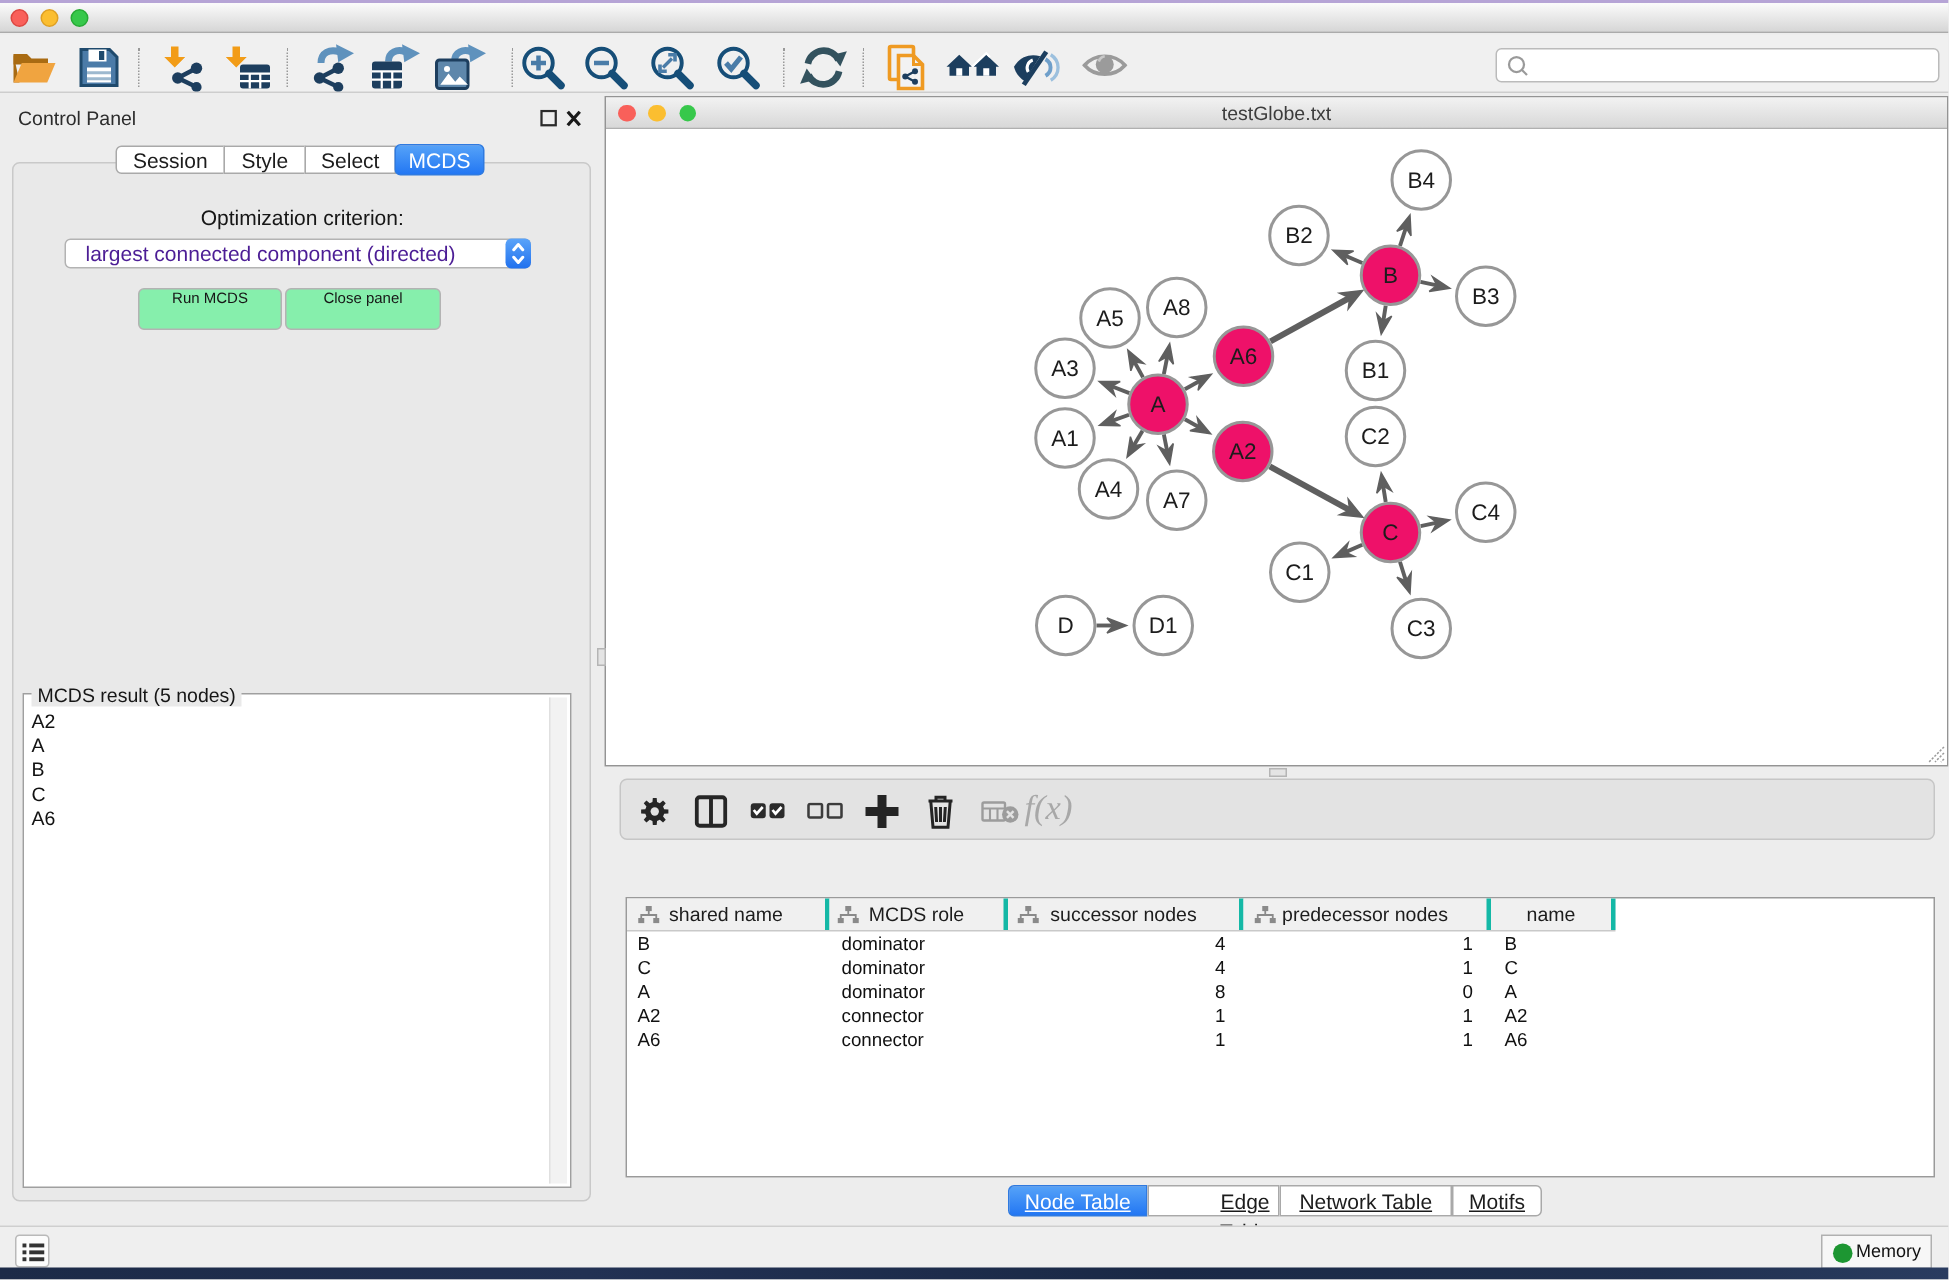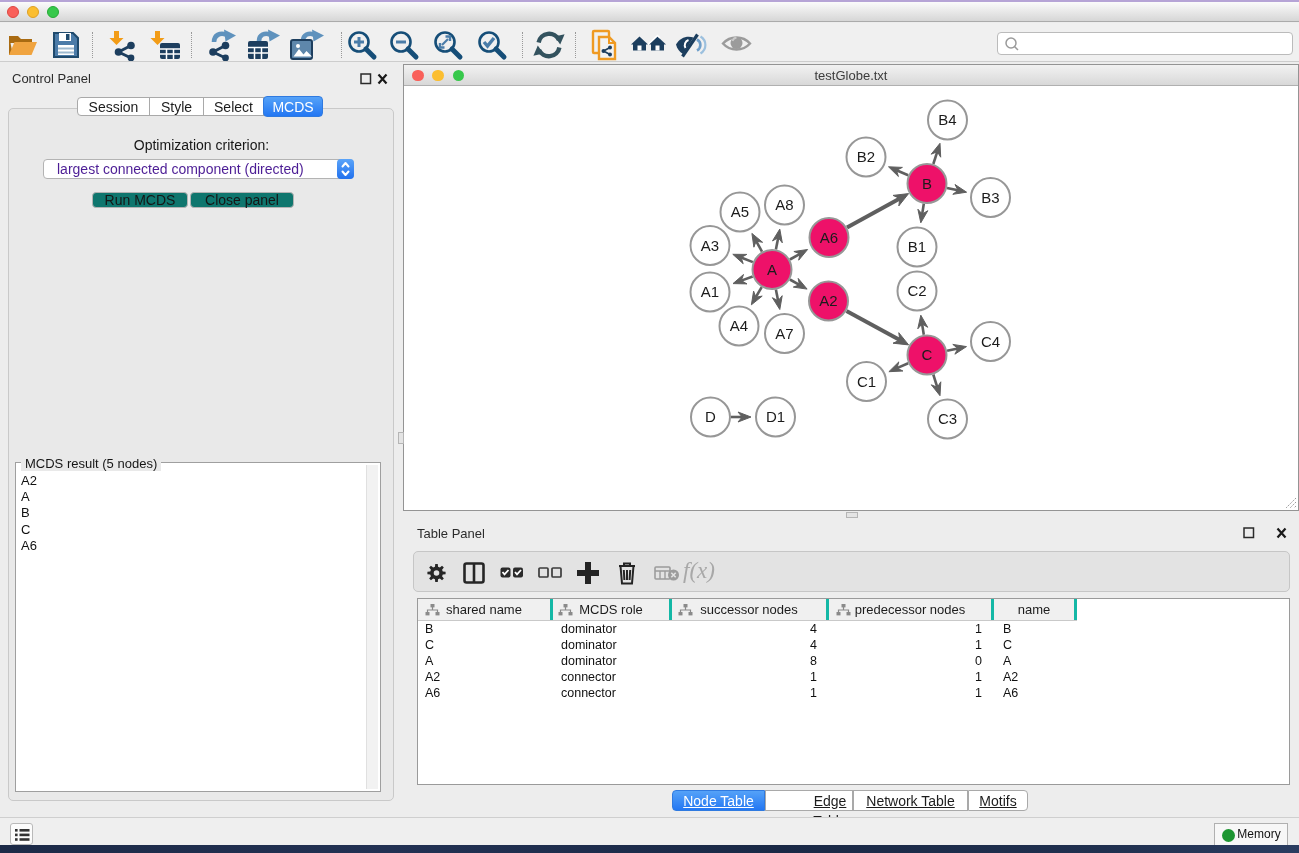--- a/index.html
+++ b/index.html
@@ -29,40 +29,40 @@
 #tab-network { left:77px; width:73px; border-radius:4px 0 0 4px; }
 #tab-style { left:149px; width:55px; }
 #tab-select { left:203px; width:61px; }
 #tab-mcds { left:263px; top:96px; width:60px; height:21px; border-radius:4px; line-height:20px;
   background:linear-gradient(#55a2f8,#2377f3); color:#fff; border:1px solid #2f7ae0; }
 #opt-label { left:0px; top:137px; width:403px; text-align:center; font-size:14px; color:#161616; }
 #dropdown { left:43px; top:159px; width:311px; height:20px; background:#fff; border:1px solid #b3b3b3;
   border-radius:4px; font-size:14px; color:#4c1d95; line-height:18px; padding-left:13px; }
 #dd-step { position:absolute; right:-1px; top:-1px; width:17px; height:20px; border-radius:4px;
   background:linear-gradient(#5ba4f9,#2171ee); }
-.btn { position:absolute; top:192px; height:16px; background:#0f766e; border:1px solid #b3b3b3;
-  border-radius:4px; font-size:14px; color:#161616; text-align:center; line-height:14px; }
+.btn { position:absolute; top:192px; height:28px; background:#86efac; border:1px solid #b3b3b3;
+  border-radius:4px; font-size:10px; color:#161616; text-align:center; line-height:14px; }
 #btn-run { left:92px; width:96px; }
 #btn-close { left:190px; width:104px; }
 #mcds-group { left:15px; top:462px; width:366px; height:330px; border:1px solid #9f9f9f; background:#fff; }
 #mcds-legend { left:21px; top:456px; font-size:13px; color:#161616; background:#e9e9e9; padding:0 4px; }
 #mcds-list { position:absolute; left:2px; top:10px; font-size:13px; color:#111; line-height:16.2px; padding-left:3px; }
 #mcds-sb { position:absolute; right:2px; top:2px; width:12px; height:324px; background:#f2f2f2; border-left:1px solid #e0e0e0; }
 
 #netwin { left:403px; top:64px; width:896px; height:447px; border:1px solid #949494; background:#fff;padding-left:36px; }
 #net-titlebar { position:absolute; left:0; top:0; width:894px; height:21px;
   background:linear-gradient(#f2f2f2,#d8d8d8); border-bottom:1px solid #b0b0b0; }
 #net-titlebar .title { width:100%; text-align:center; font-size:13px; color:#3c3c3c; margin-top:3px; }
 #net-titlebar .tl { width:11.5px; height:11.5px; top:4.5px; border:none; }
 #net-titlebar .r { left:8px;  background:#f9605a; }
 #net-titlebar .y { left:28px; background:#fbbe30; }
 #net-titlebar .g { left:48.5px; background:#37c84b; }
 
 #tp-title { left:417px; top:526px; font-size:13px; color:#2c2c2c; }
-#tp-toolbar { left:413px; top:551px; width:877px; height:41px; background:#e3e3e3;
+#tp-toolbar { left:413px; top:519px; width:877px; height:41px; background:#e3e3e3;
   border:1px solid #c6c6c6; border-radius:5px;padding-left:44px; }
 #tp-table { left:417px; top:598px; width:873px; height:187px; background:#fff; border:1px solid #9a9a9a; }
 .th { position:absolute; top:0; height:21px; background:#f0f0f0; border-right:3px solid #14b8a6;
   font-size:13px; color:#1c1c1c; text-align:center; line-height:21px; }
 #thead-line { position:absolute; left:0; top:21px; width:659px; height:1px; background:#c9c9c9; }
 .td { position:absolute; font-size:12.5px; color:#111; height:16px; line-height:16px; }
 .tdr { text-align:right; }
 .hicon { position:absolute; top:5px; }
 .tptab { position:absolute; top:790px; height:21px; background:#fff; border:1px solid #a9a9a9;
   font-size:14px; color:#1c1c1c; text-align:center; line-height:20px;text-decoration:underline; }

